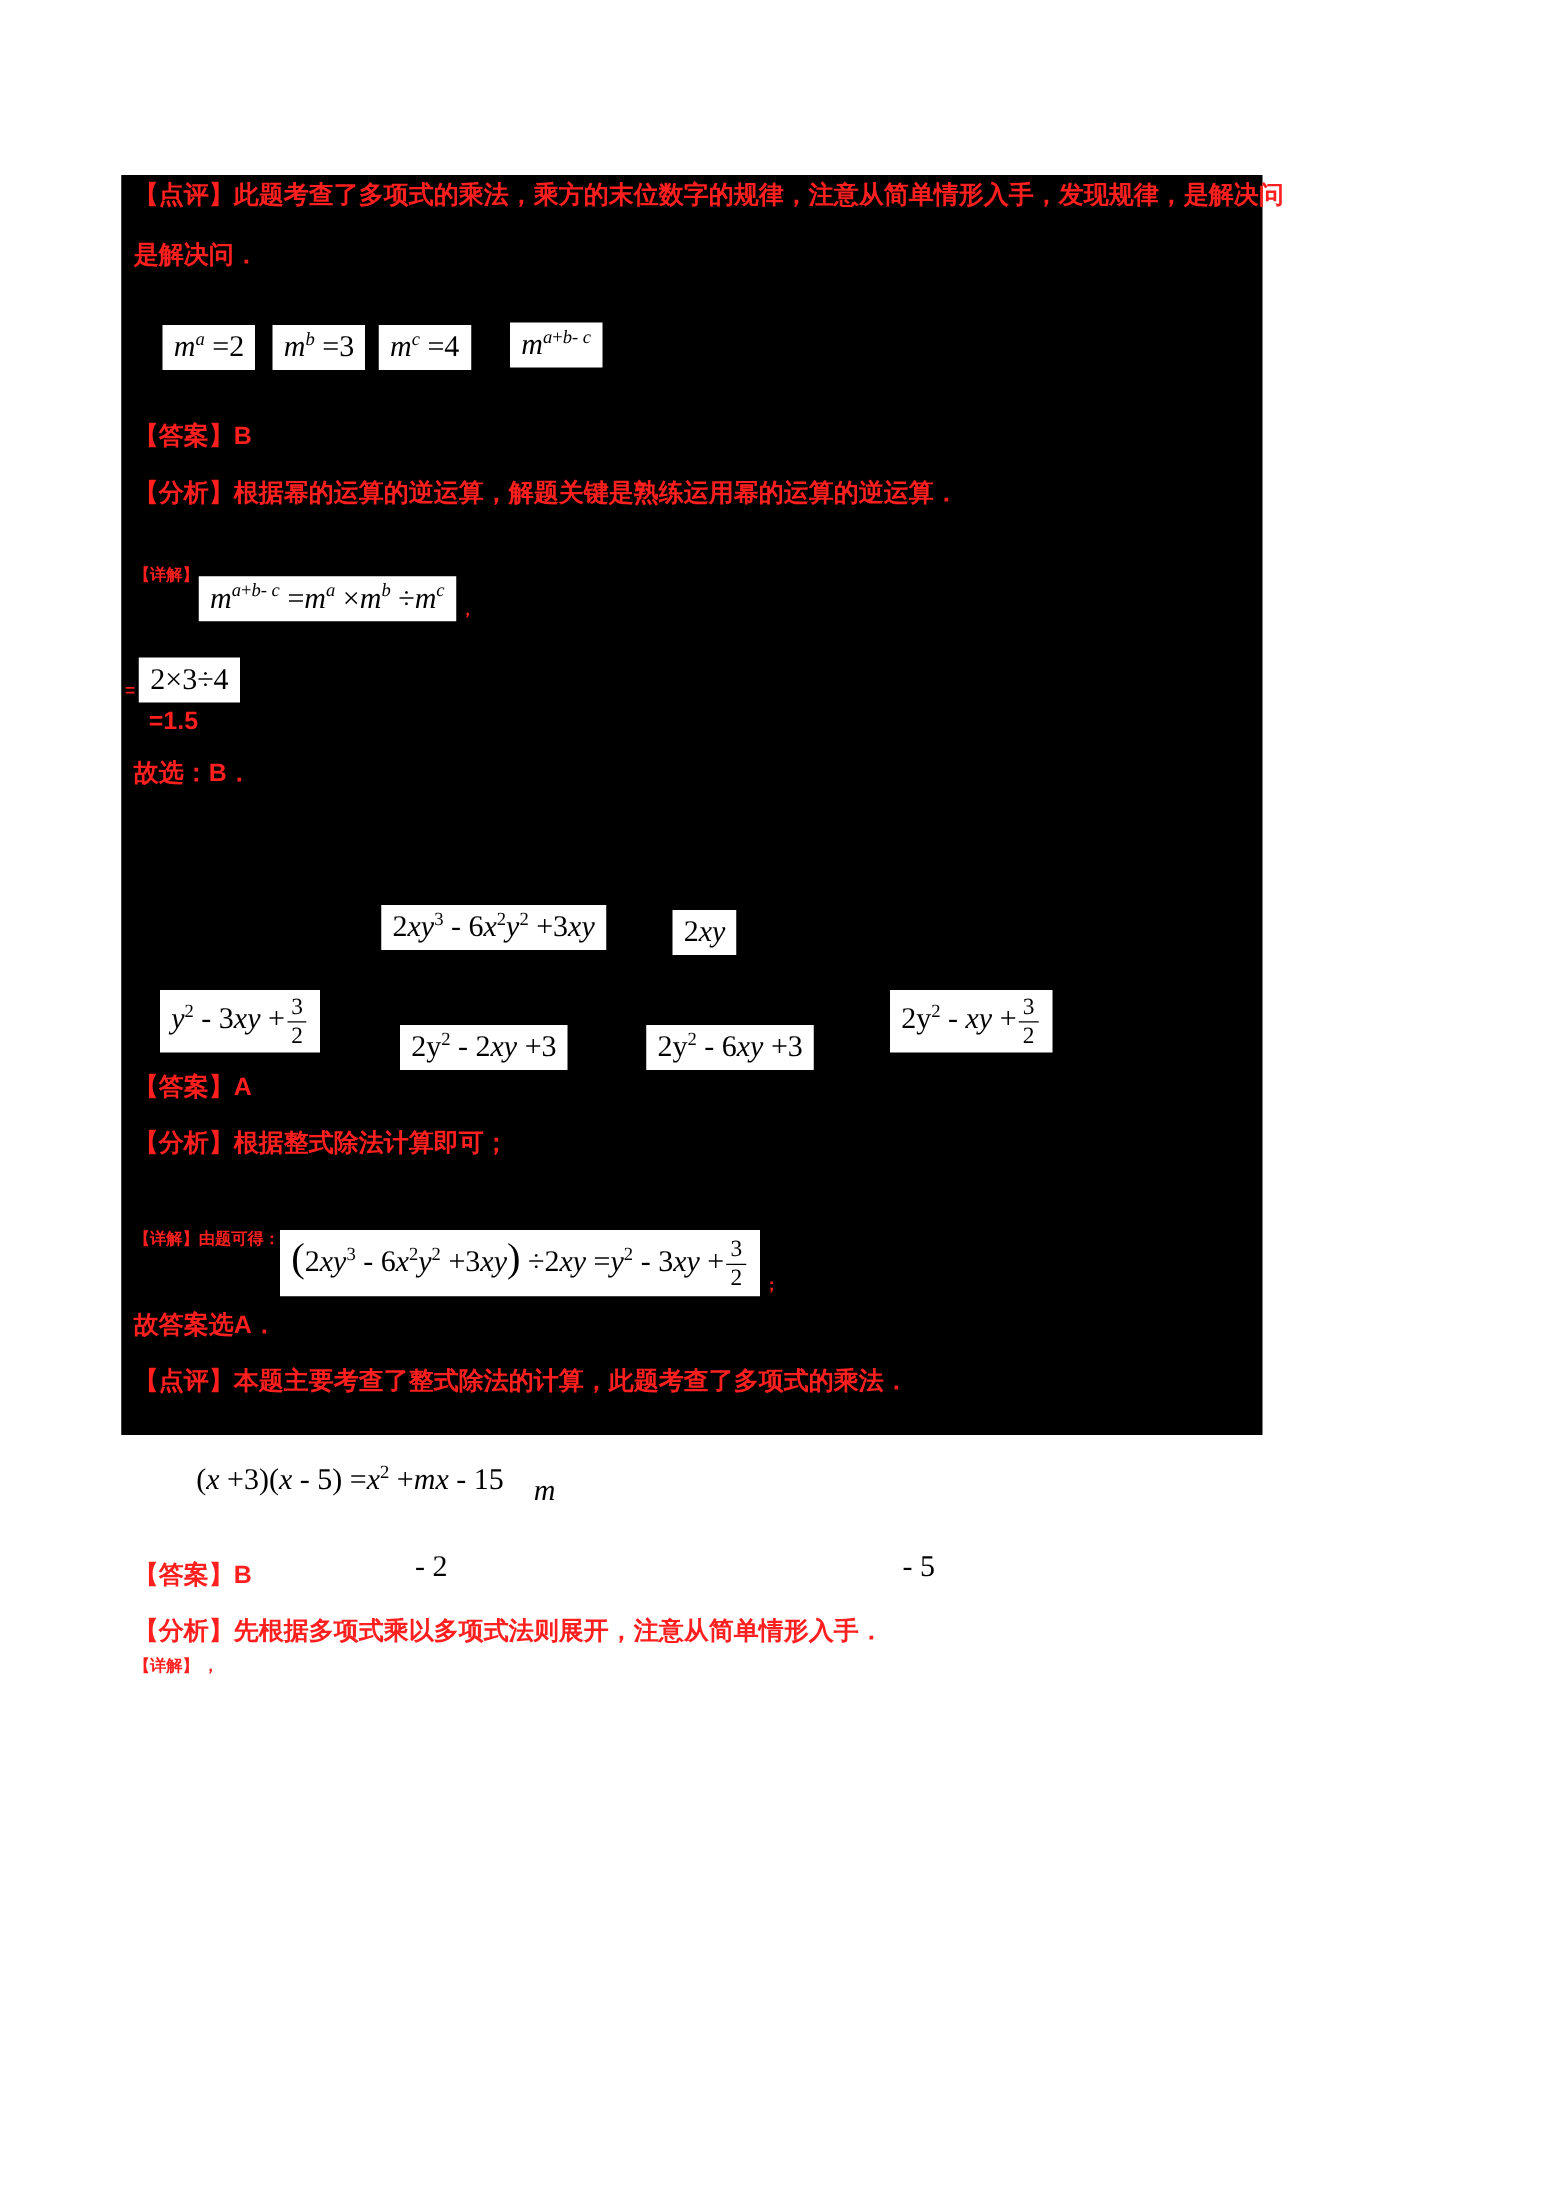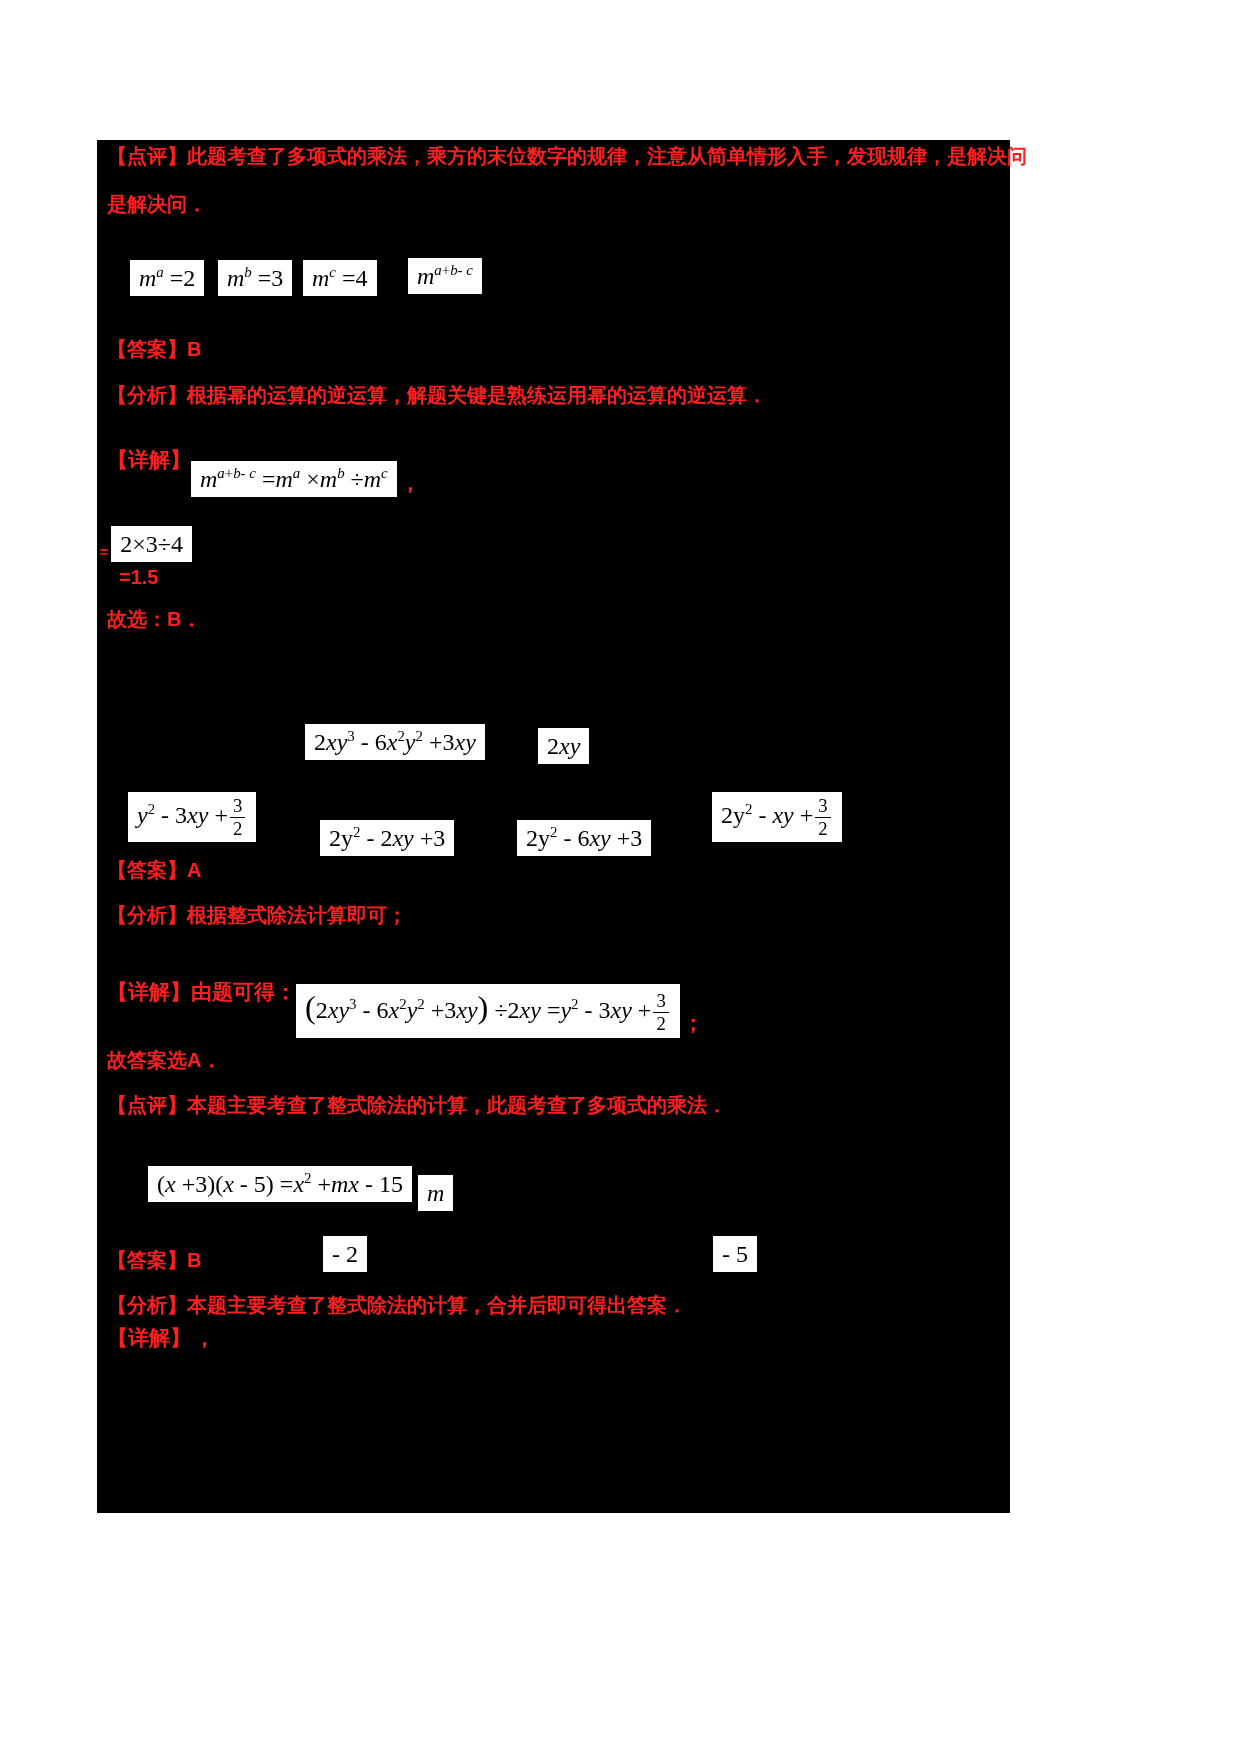--- a/index.html
+++ b/index.html
@@ -4,38 +4,38 @@
 <style>
   * { margin:0; padding:0; box-sizing:border-box; }
   html, body { background:#fff; }
   body {
     width:1240px; height:1754px;
     position:relative; overflow:hidden;
     font-family:"Liberation Sans", sans-serif;
   }
   .page { position:absolute; inset:0; background:var(--page-bg, #ffffff); }
   .panel {
-    position:absolute; left:97px; top:140px; width:913px; height:1373px;
+    position:absolute; left:97px; top:140px; width:913px; height:1008px;
     background:var(--panel-bg, #000000);
   }
   .t {
     position:absolute;
     color:var(--text-color, #ff1f1f);
     font-family:"Liberation Sans", sans-serif;
     font-weight:bold; font-size:20px; line-height:1.35;
     white-space:nowrap;
   }
   .row {
     position:absolute; display:flex; align-items:center;
     white-space:nowrap;
   }
   .tl {
     color:var(--text-color, #ff1f1f);
     font-family:"Liberation Sans", sans-serif;
-    font-weight:bold; font-size:21px; line-height:1.35;
+    font-weight:bold; font-size:13px; line-height:1.35;
   }
   .suffix { align-self:flex-end; margin-left:3px; }
   .eqpre { font-size:14px; align-self:flex-end; margin-right:3px; }
   .f, .f-in {
     background:var(--formula-bg, #ffffff);
     color:var(--formula-color, #000000);
     font-family:"Liberation Serif", serif;
     font-size:24px; line-height:1.25;
     padding:3px 9px;
     white-space:nowrap;
@@ -111,21 +111,21 @@
     <div class="t" style="left:10px;top:907px">故答案选A．</div>
     <div class="t" style="left:10px;top:952px">【点评】本题主要考查了整式除法的计算，此题考查了多项式的乘法．</div>
 
     <div class="f" style="left:51px;top:988px">(<i>x</i> +3)(<i>x</i> - 5) =<i>x</i><sup>2</sup> +<i>mx</i> - 15</div>
     <div class="f" style="left:321px;top:997px"><i>m</i></div>
 
     <div class="f" style="left:226px;top:1058px">- 2</div>
     <div class="f" style="left:616px;top:1058px">- 5</div>
 
     <div class="t" style="left:10px;top:1107px">【答案】B</div>
-    <div class="t" style="left:10px;top:1152px">【分析】本题主要考查了整式除法的计算，合并后即可得出答案．</div>
+    <div class="t" style="left:10px;top:1152px">【分析】先根据多项式乘以多项式法则展开，注意从简单情形入手．</div>
 
     <div class="row" style="left:10px;top:1184px">
       <span class="tl">【详解】</span>
       <span class="tl suffix">，</span>
     </div>
 
   </div>
 </div>
 
 </body></html>

